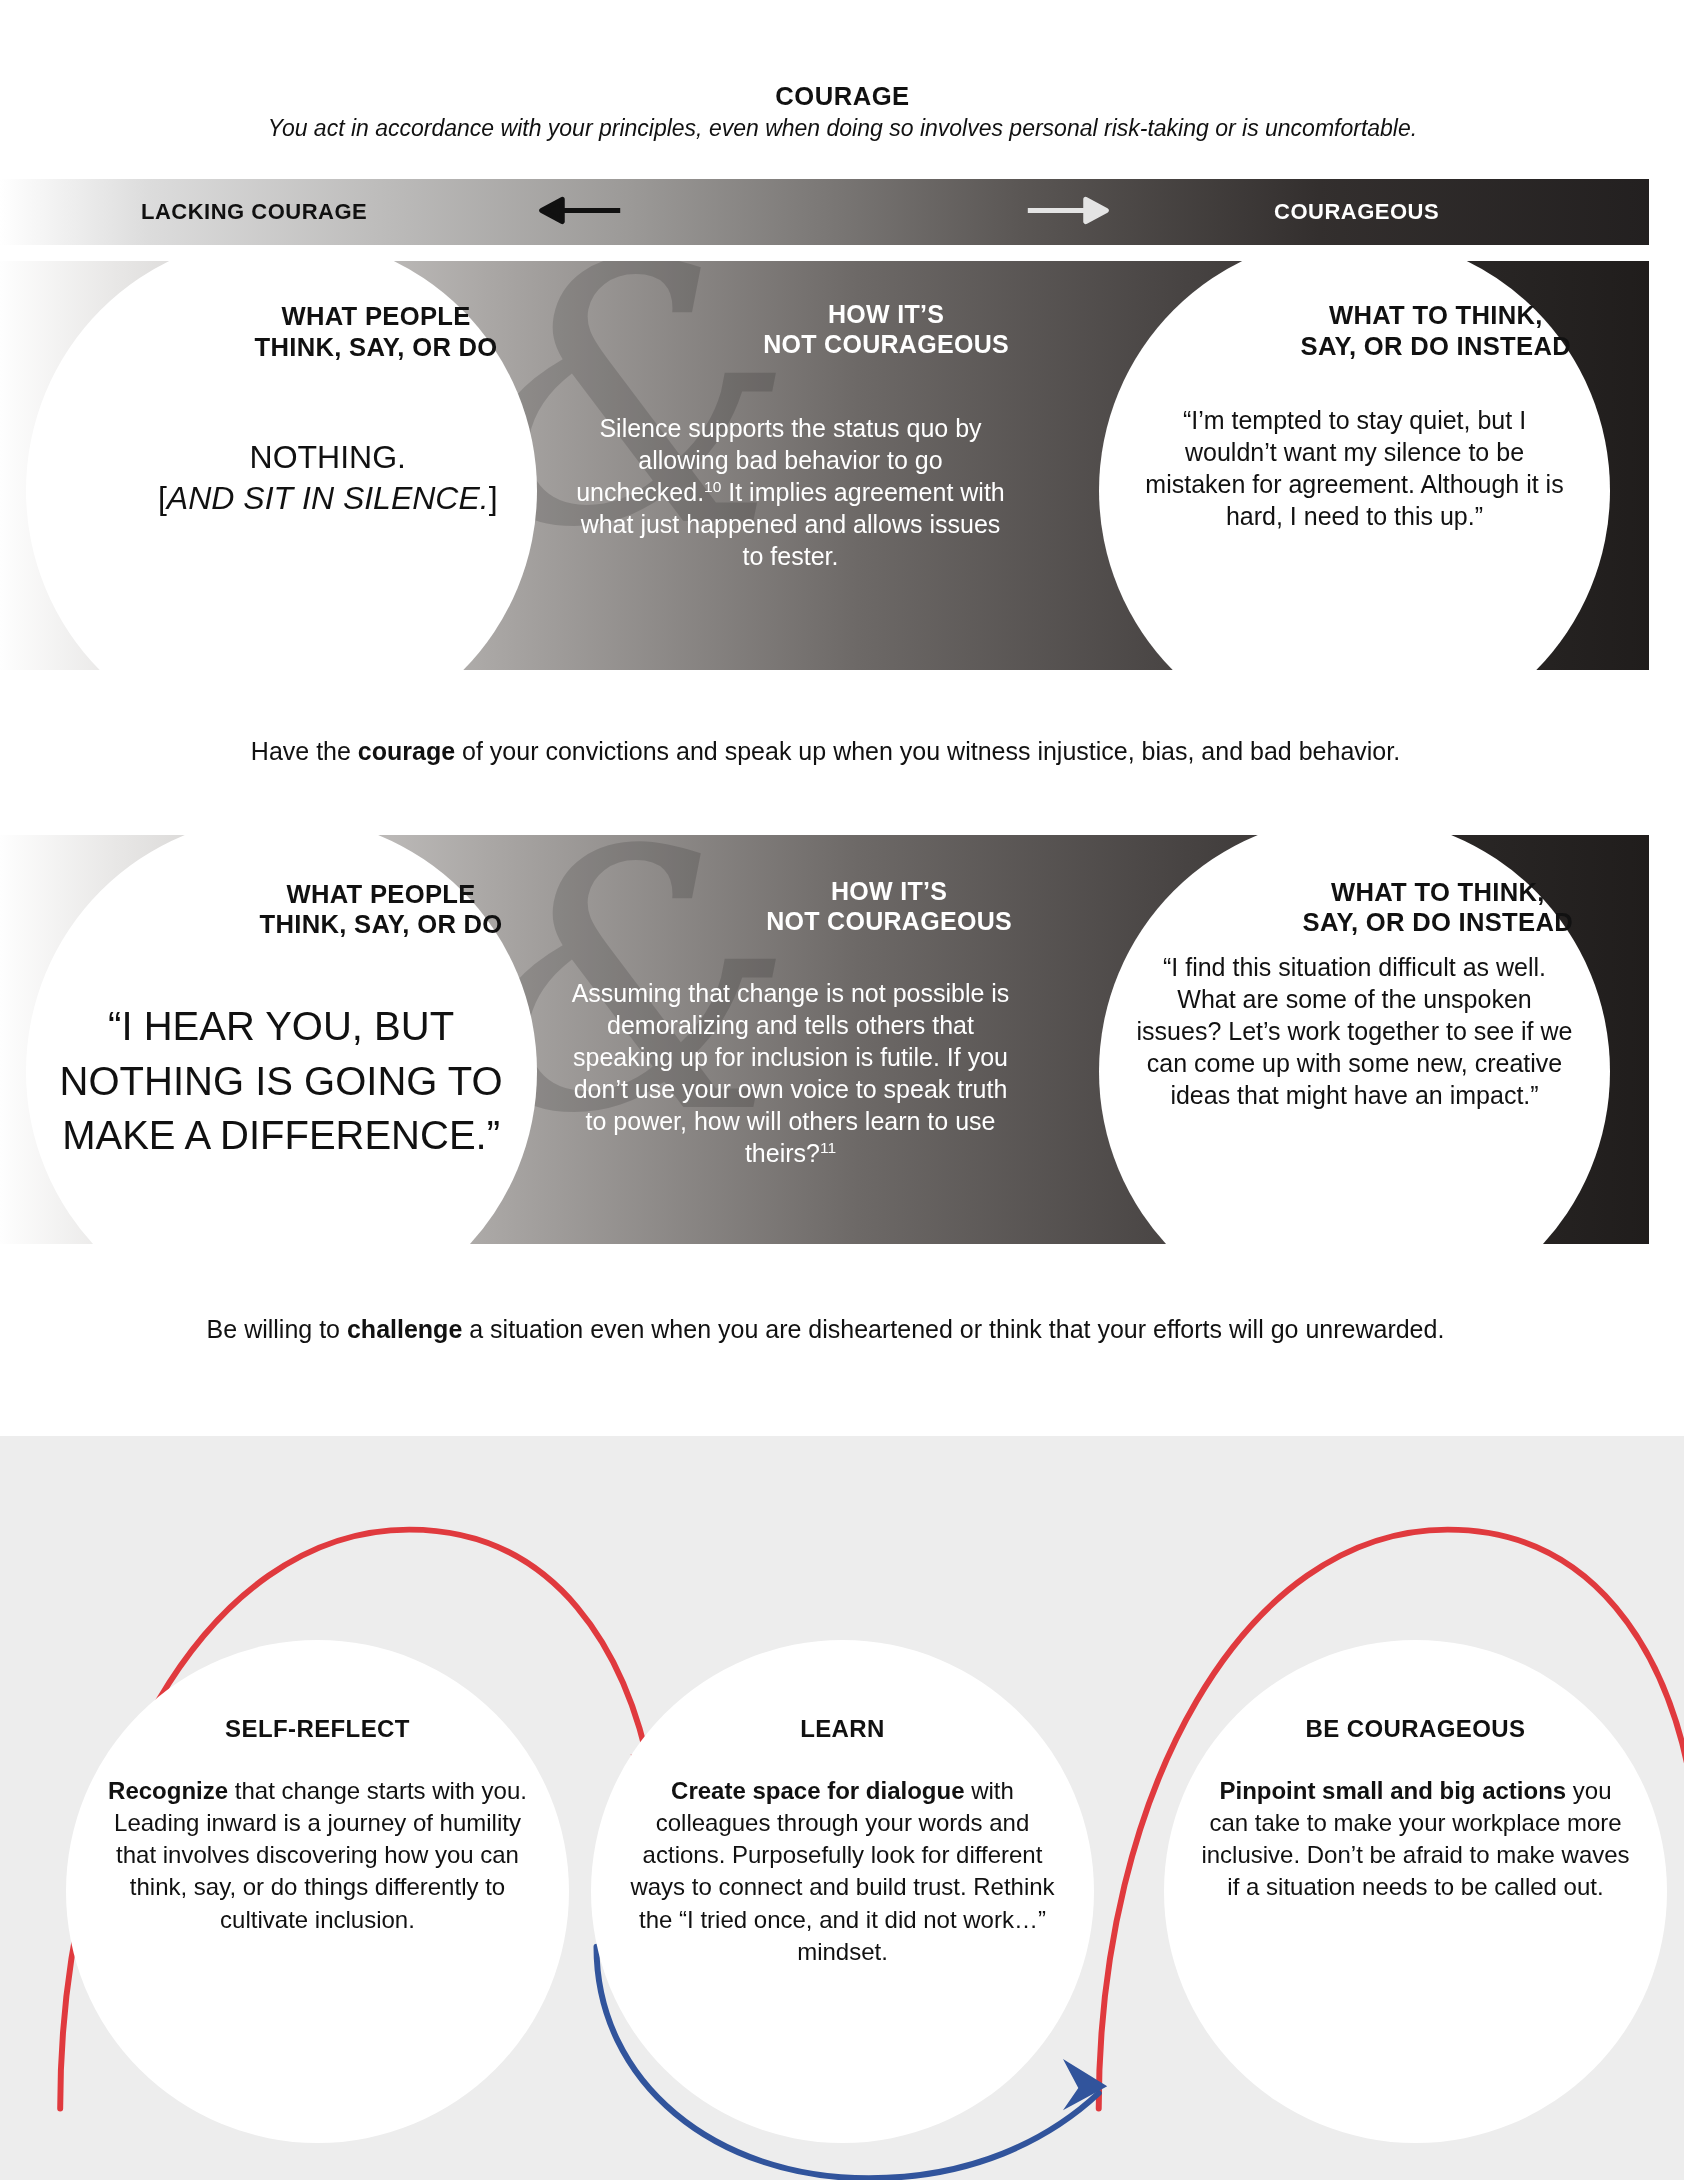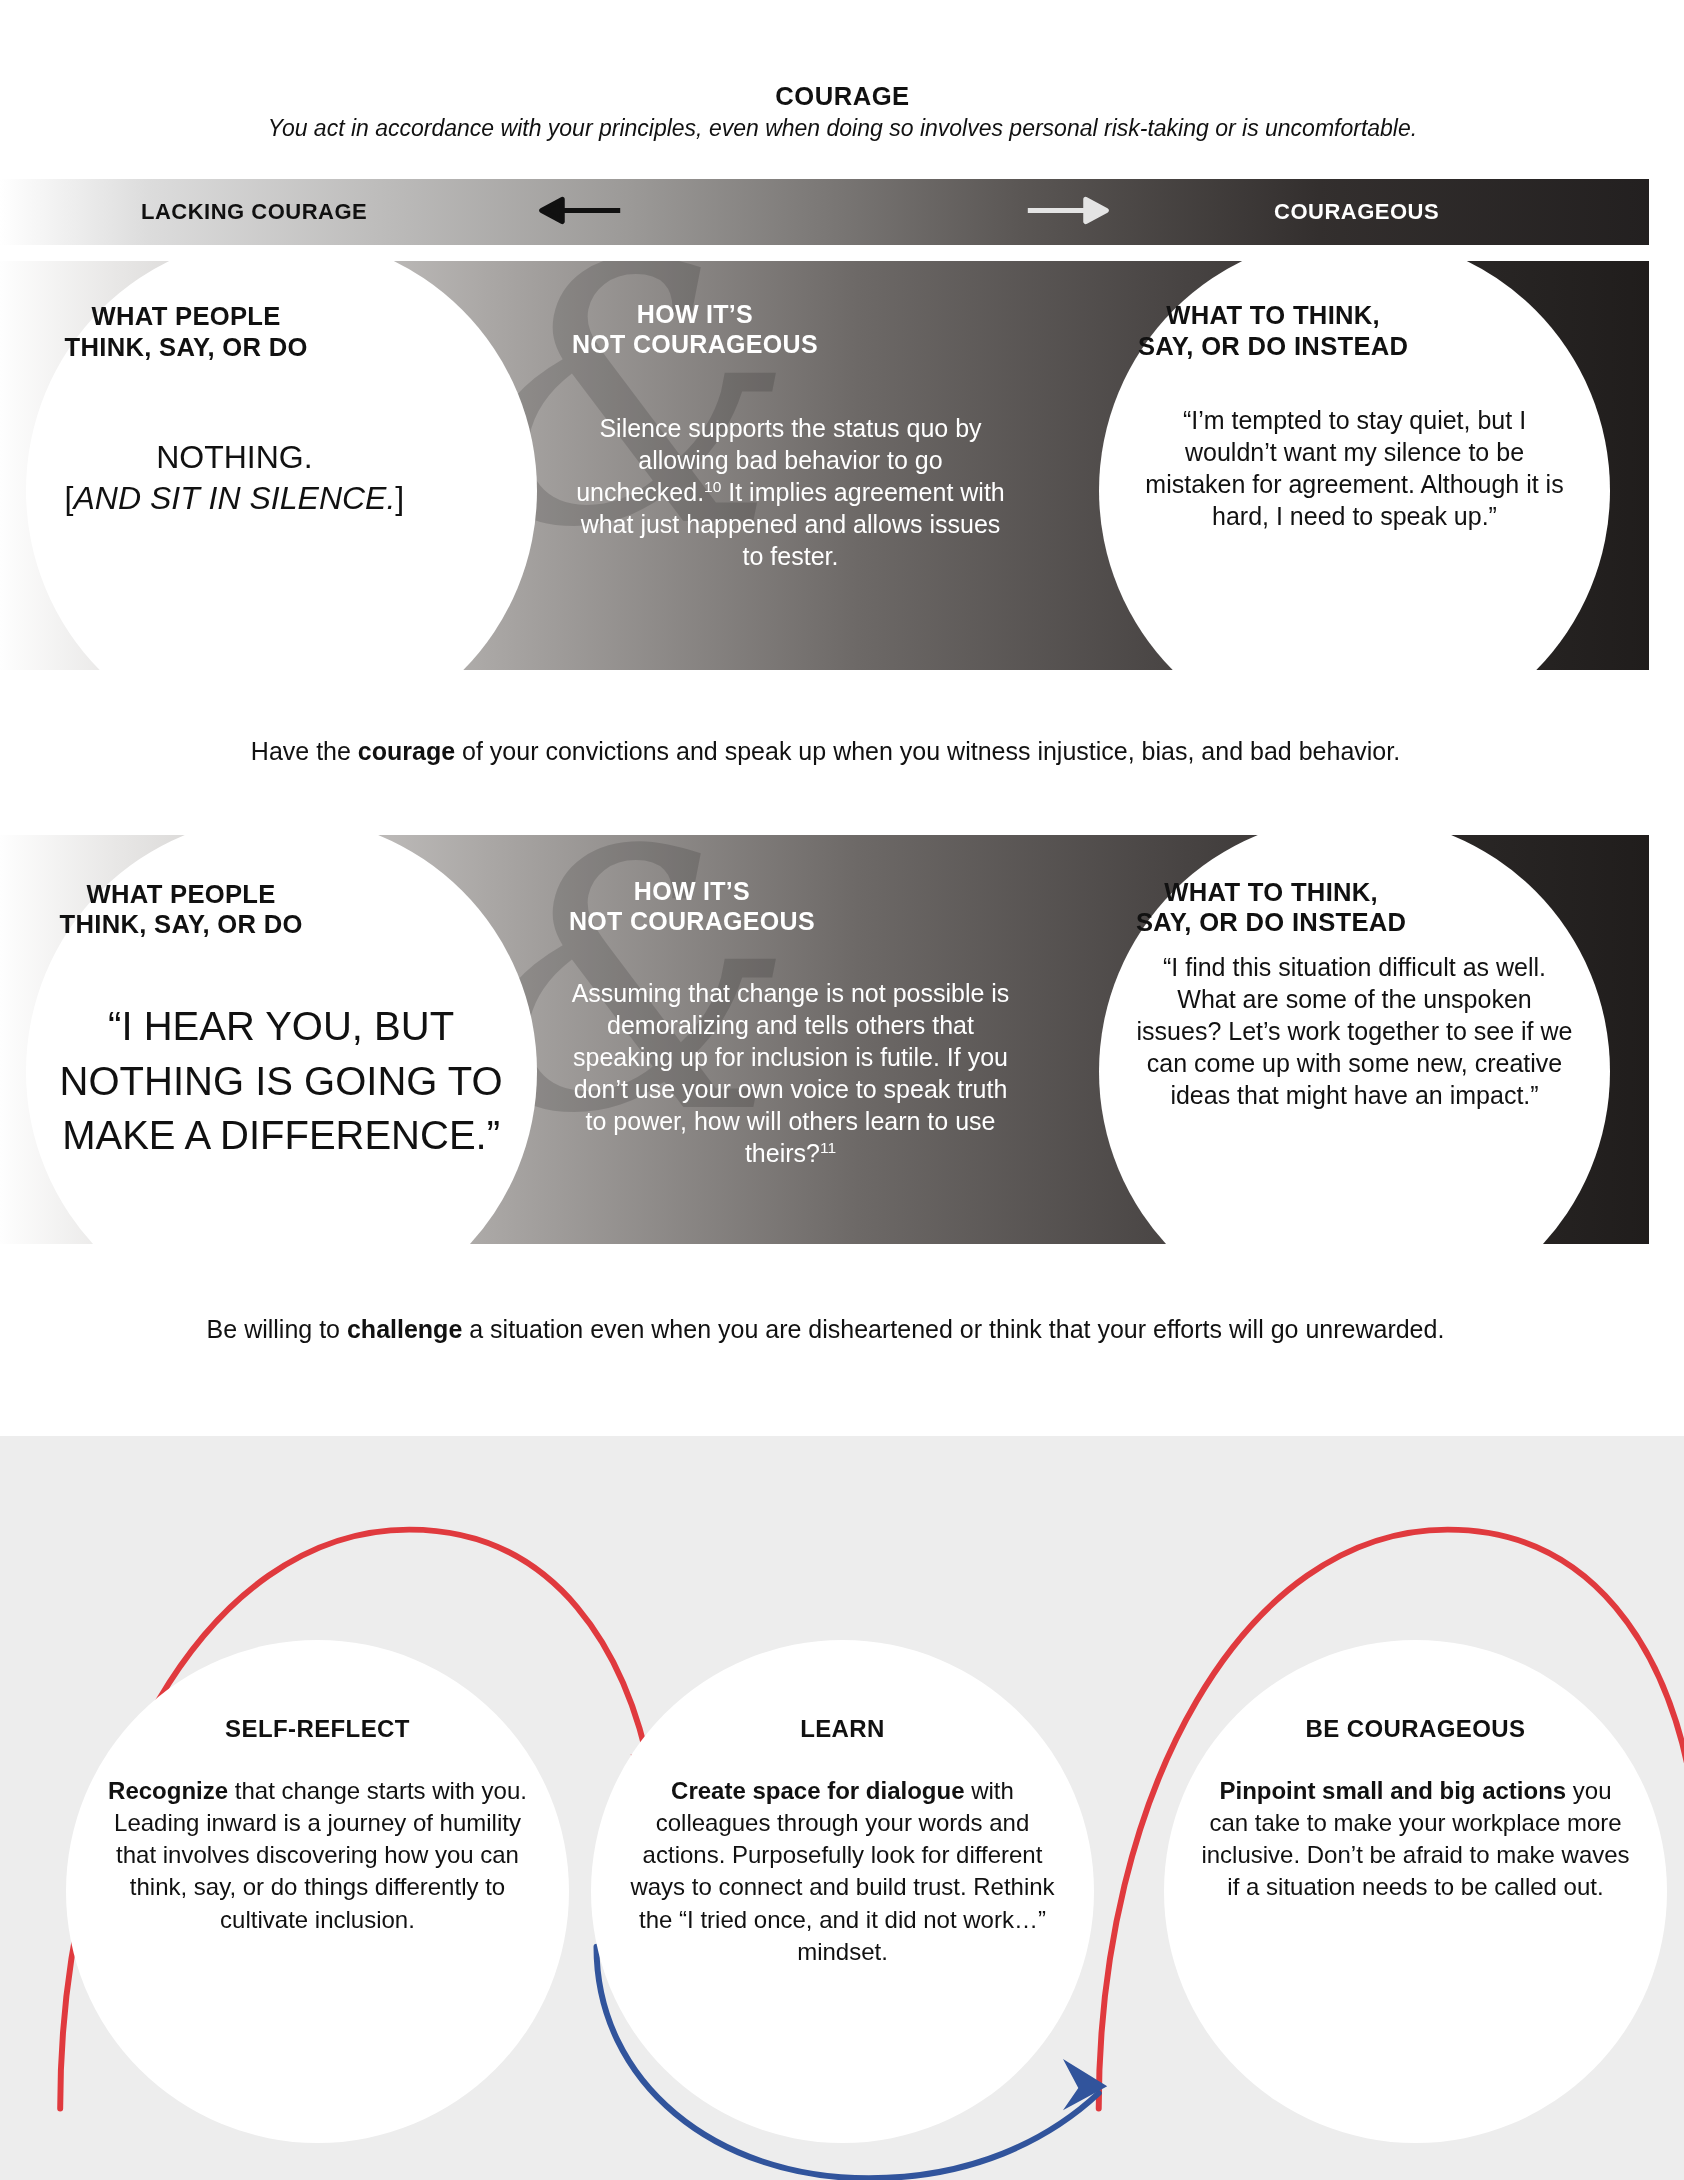--- a/index.html
+++ b/index.html
@@ -42,21 +42,21 @@
   .watermark{
     position:absolute;left:477px;top:-43px;font-size:358px;
     font-family:"DejaVu Serif",serif;font-style:italic;
     color:rgba(0,0,0,.14);user-select:none;pointer-events:none;line-height:1;
   }
   .watermark.w2{left:477px;top:-31px;}
 
   
   .circ{
     position:absolute;border-radius:50%;display:flex;flex-direction:column;
-    align-items:flex-start;justify-content:flex-start;text-align:center;box-sizing:border-box;
+    align-items:flex-end;justify-content:flex-start;text-align:center;box-sizing:border-box;
   }
   .circ-white{background:#ffffff;color:#111;}
   .circ-clear{background:transparent;color:#ffffff;}
 
   .c-head{font-weight:bold;line-height:1.18;letter-spacing:0.3px;}
   .c-body{line-height:1.28;}
 
   
   .r1-c1{left:25.6px;top:-25.6px;width:511px;height:511px;padding:66px 39px 0;}
   .r1-c2{left:535px;top:-25.6px;width:511px;height:511px;padding:65px 37px 0;}
@@ -148,21 +148,21 @@
       <div>NOT COURAGEOUS</div>
     </div>
     <div class="c-body"><span>Silence supports the status quo by allowing bad behavior to go unchecked.</span><sup>10</sup><span> It implies agreement with what just happened and allows issues to fester.</span></div>
   </div>
 
   <div class="circ circ-white r1-c3">
     <div class="c-head">
       <div>WHAT TO THINK,</div>
       <div>SAY, OR DO INSTEAD</div>
     </div>
-    <div class="c-body">“I’m tempted to stay quiet, but I wouldn’t want my silence to be mistaken for agreement. Although it is hard, I need to speak up.”</div>
+    <div class="c-body">“I’m tempted to stay quiet, but I wouldn’t want my silence to be mistaken for agreement. Although it is hard, I need to this up.”</div>
   </div>
 </div>
 
 <div class="caption cap-1">
   <span>Have the </span><b>courage</b><span> of your convictions and speak up when you witness injustice, bias, and bad behavior.</span>
 </div>
 
 <div class="band band-2">
   <div class="watermark w2">&amp;</div>
 

